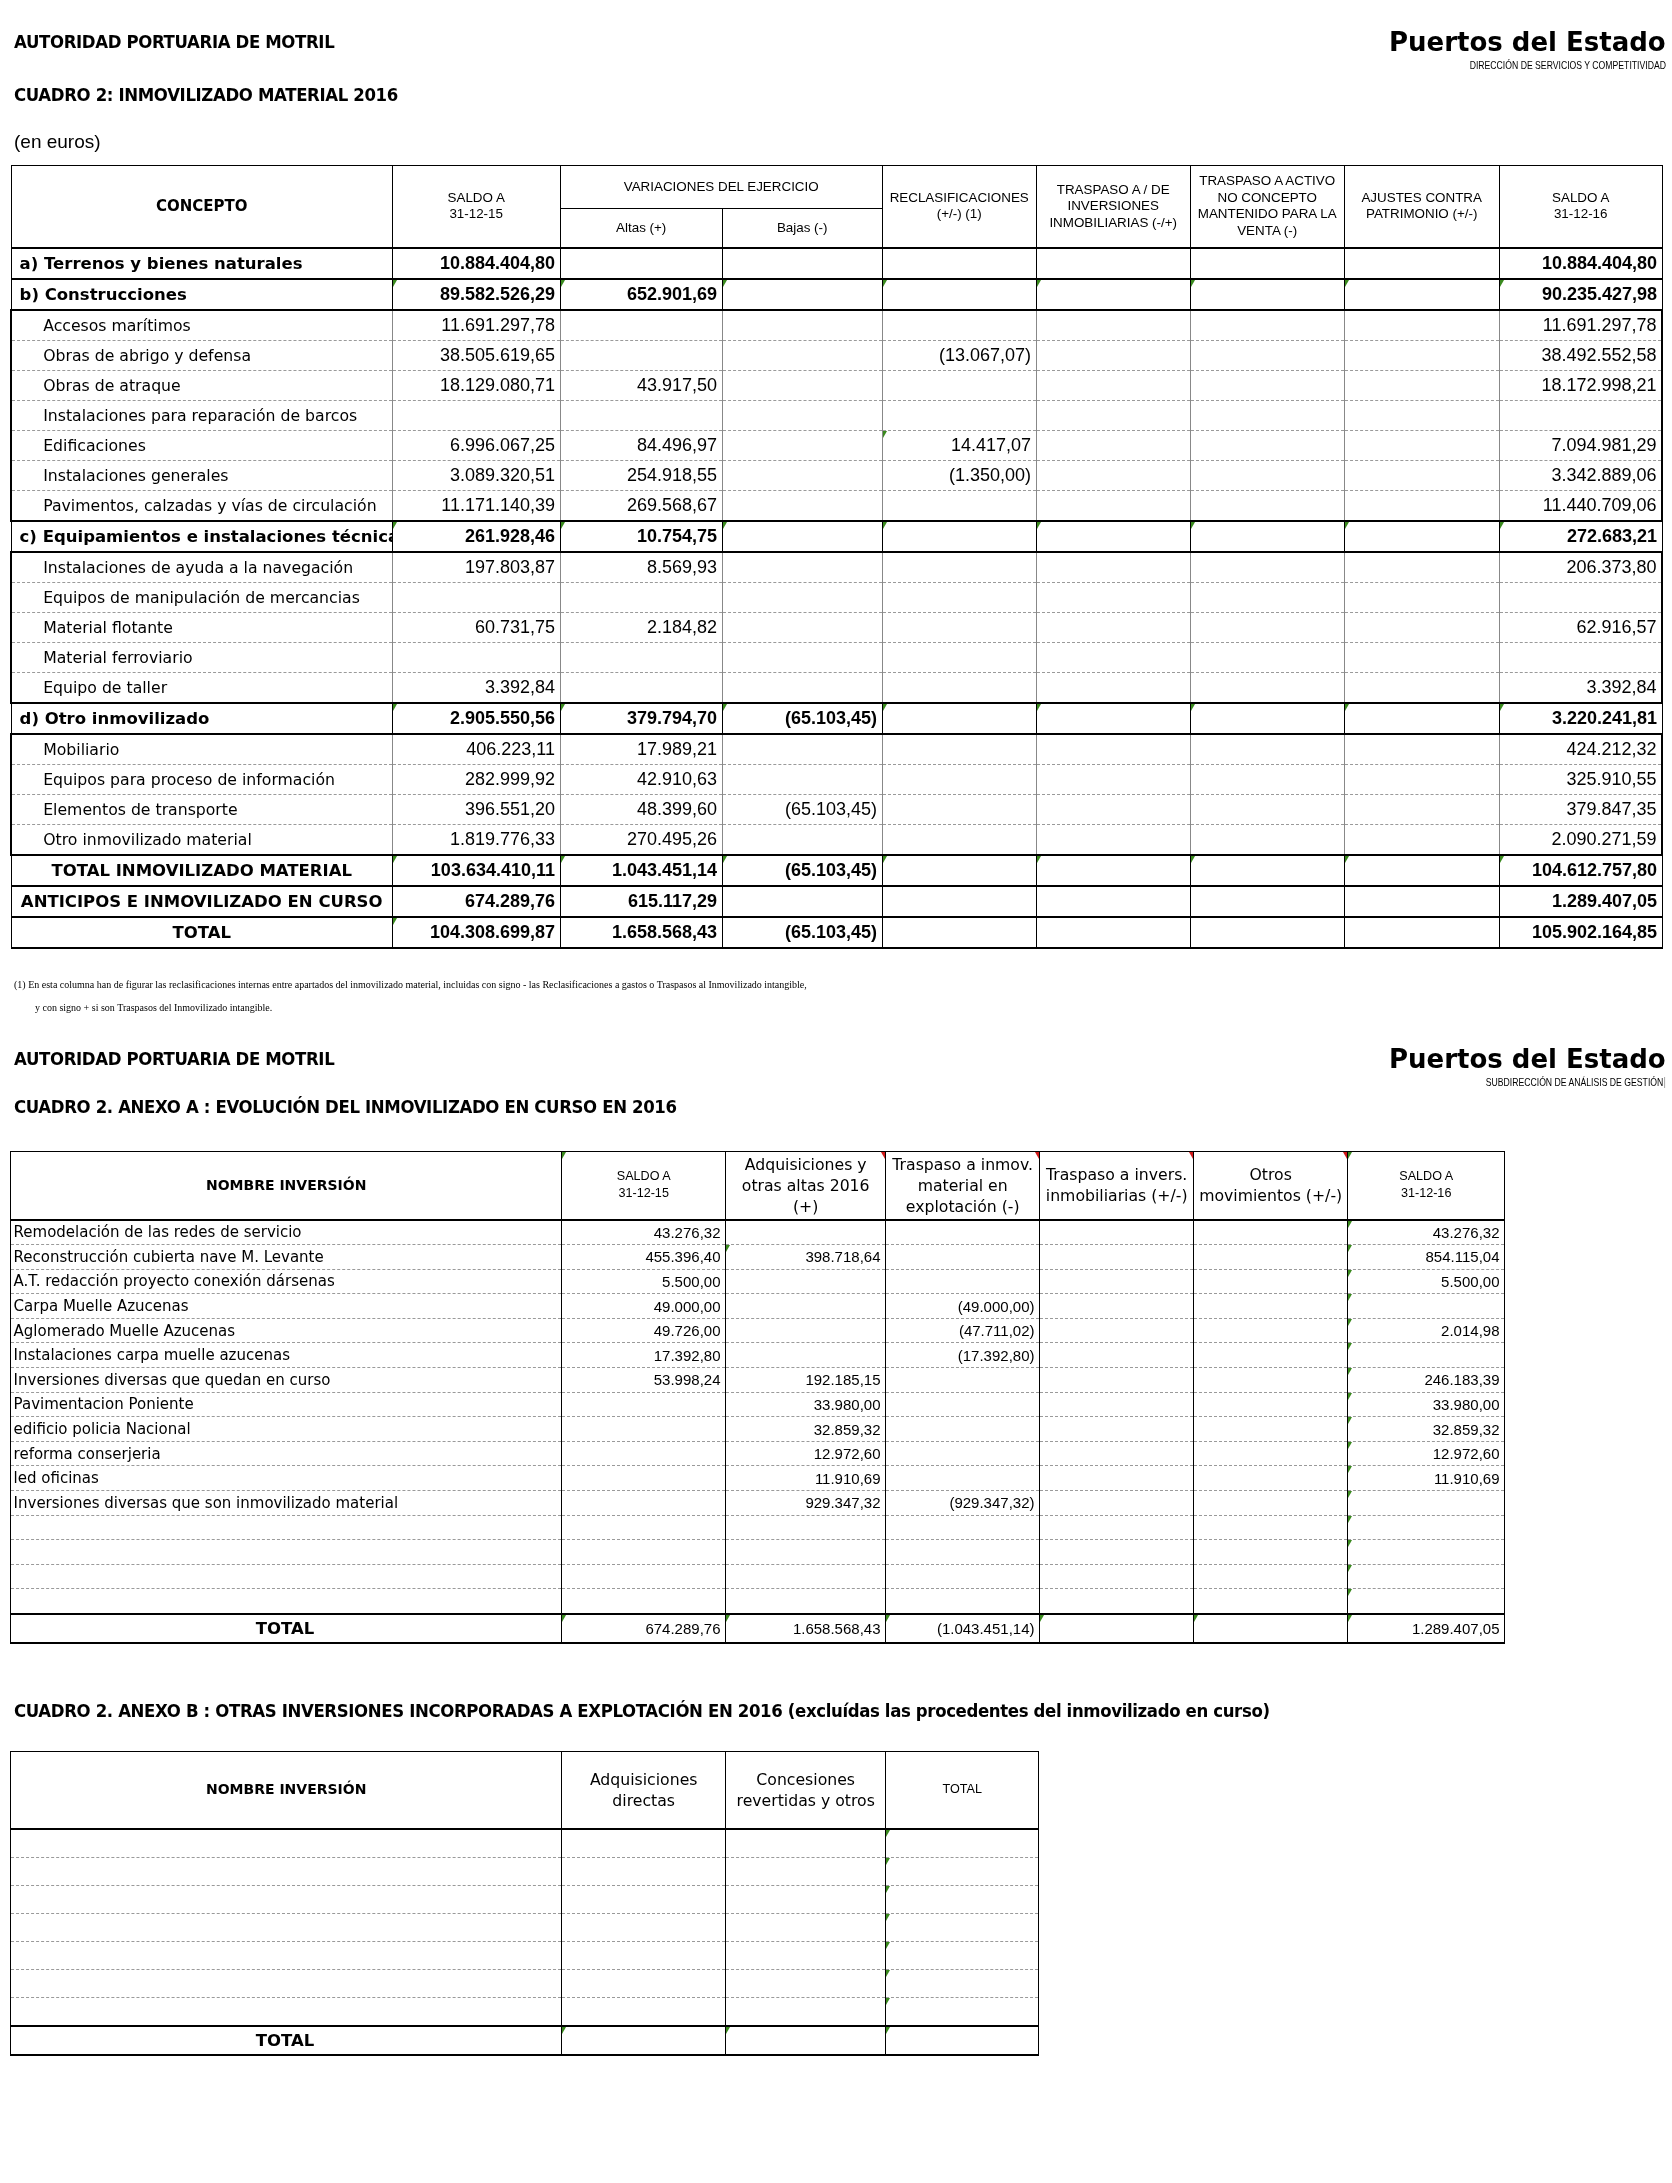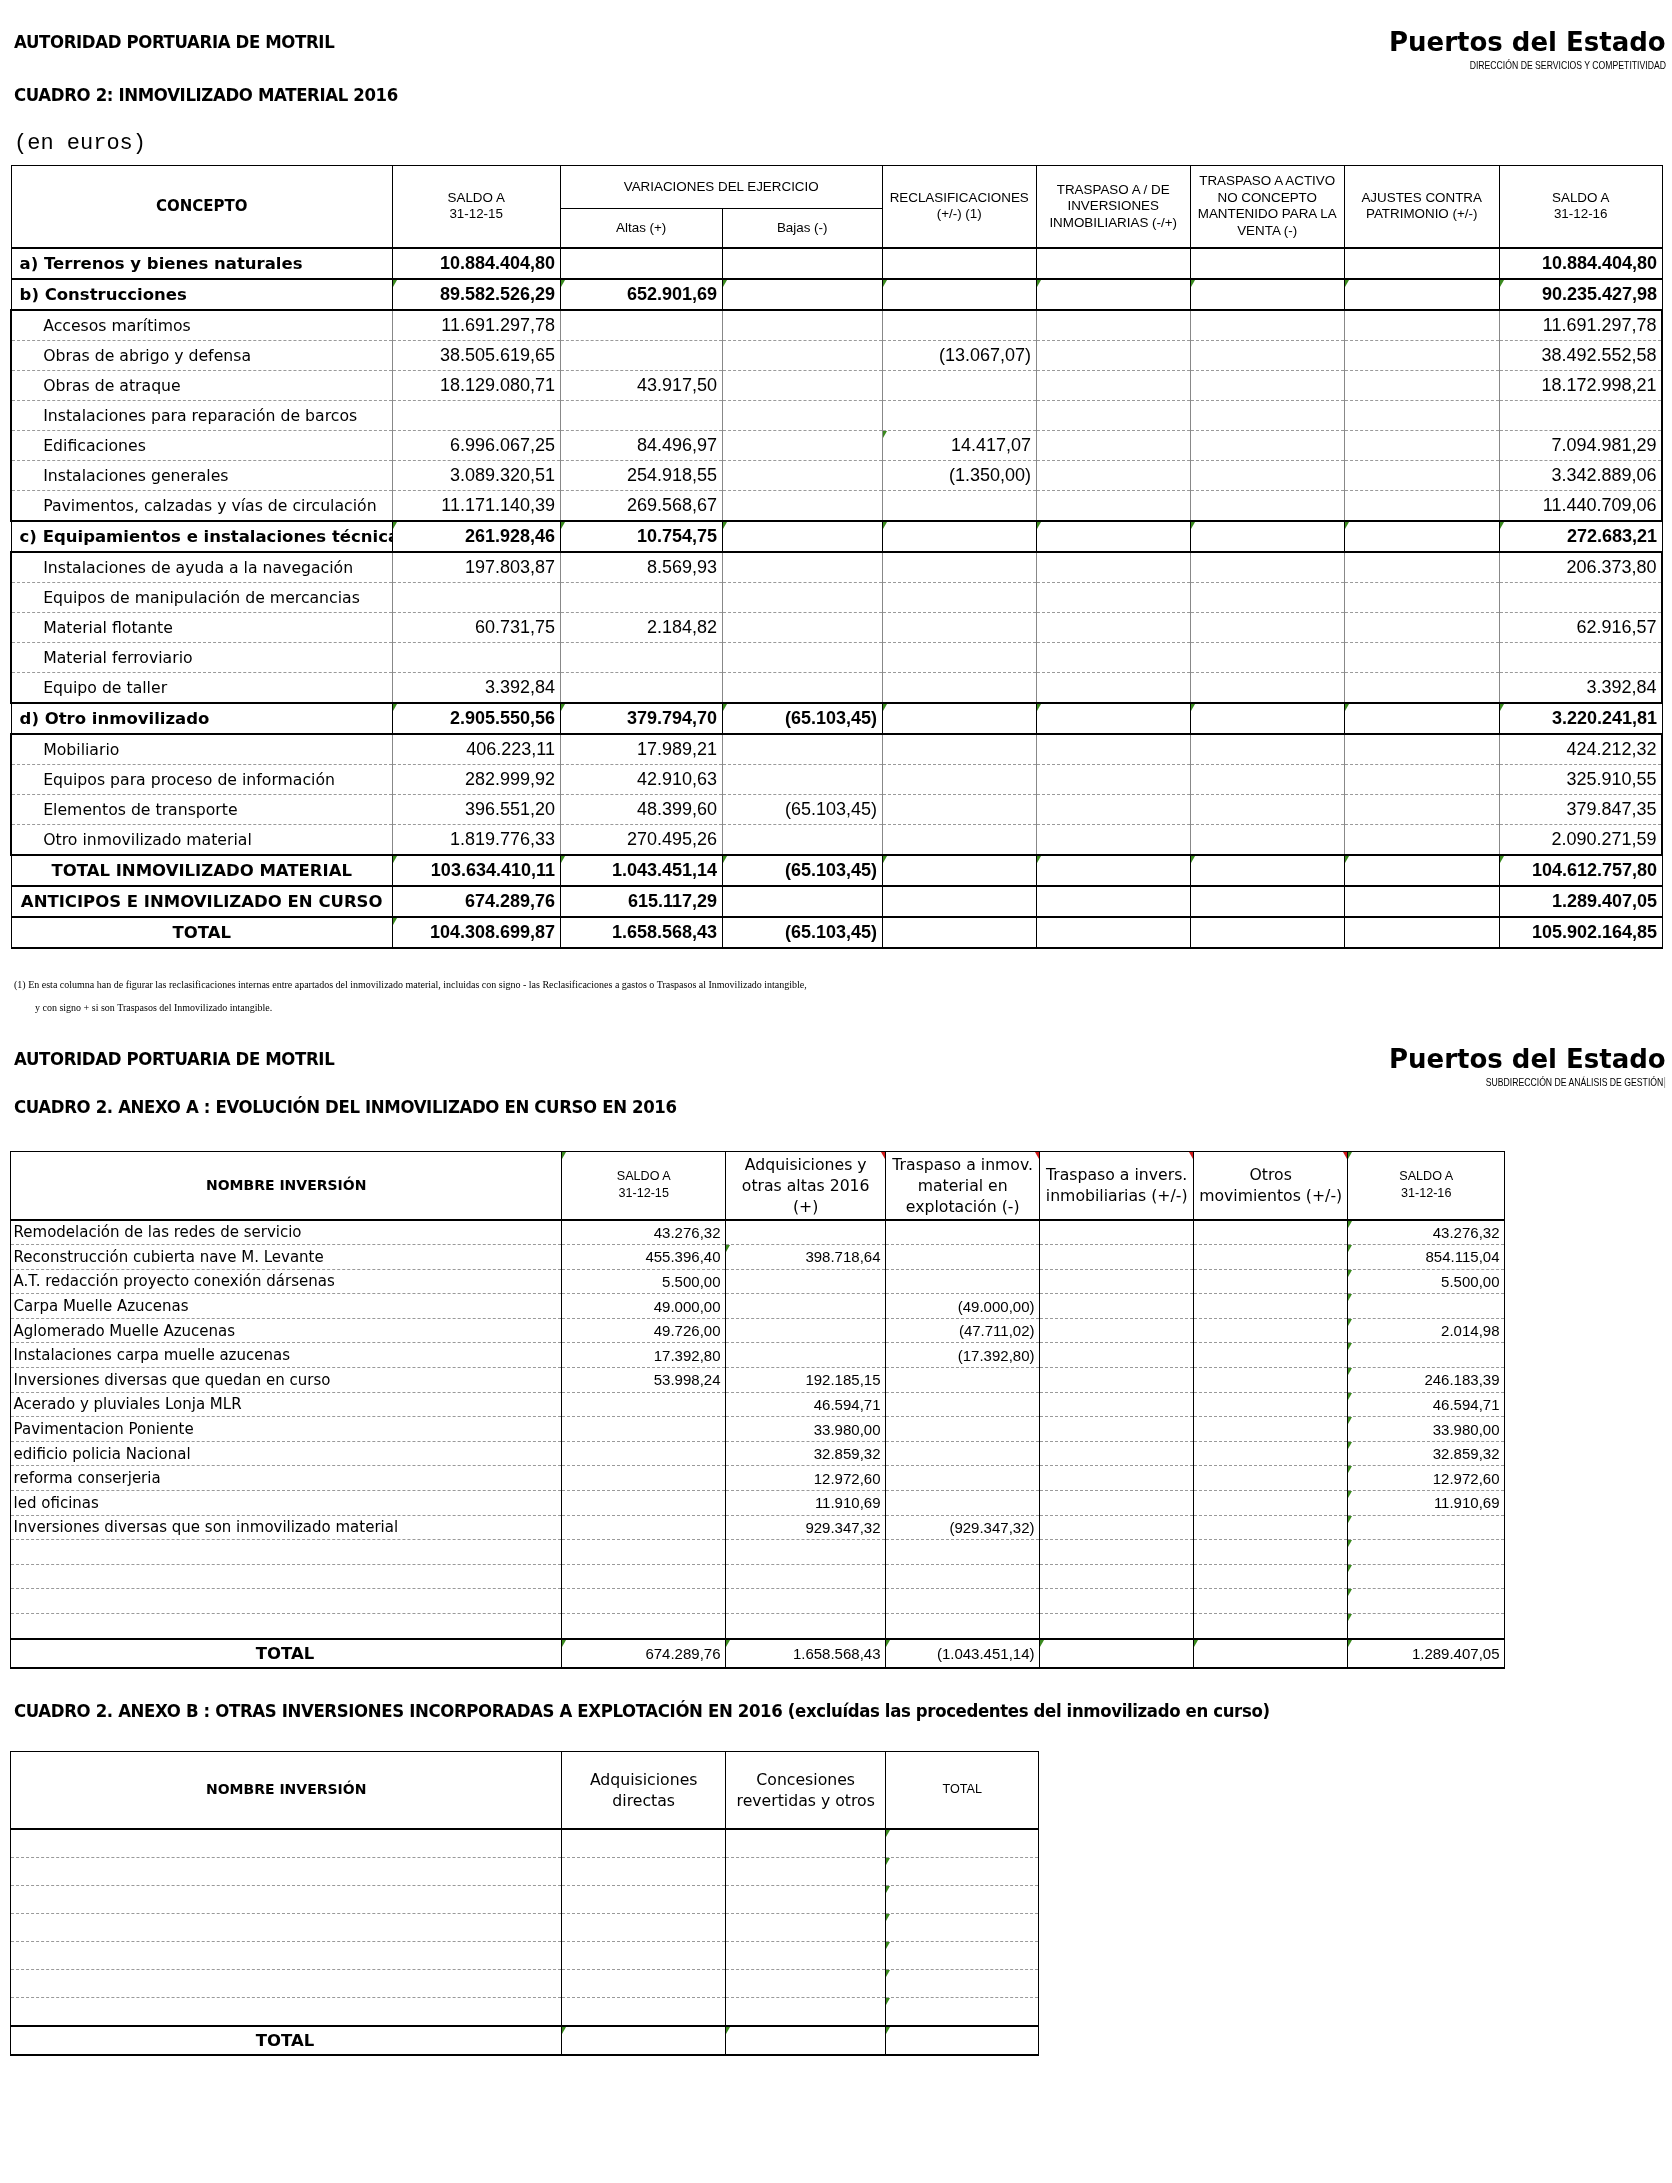--- a/index.html
+++ b/index.html
@@ -1,19 +1,19 @@
 <!DOCTYPE html>
 <html style="font-size:12.6px"><head>
 <meta charset="utf-8">
 <style>
   html, body { margin:0; padding:0; background:#ffffff; }
   body { width:1672px; height:2183px; position:relative; font-family:"Liberation Sans", sans-serif; color:#000; overflow:hidden; }
   .abs { position:absolute; }
   .hdr-title { font-family:"DejaVu Sans", sans-serif; font-weight:bold; font-size:18px; letter-spacing:-0.4px; transform:scaleX(0.92); transform-origin:left; white-space:nowrap; }
-  .sub { font-family:Liberation Mono, monospace; font-size:22px; white-space:nowrap; }
+  .sub { font-family:Liberation Sans, sans-serif; font-size:19px; white-space:nowrap; }
   .logo { font-family:"DejaVu Sans", sans-serif; font-weight:bold; font-size:26px; text-align:right; white-space:nowrap; }
   .logo-sub { font-family:"Liberation Sans", sans-serif; font-size:10.2px; text-align:right; transform:scaleX(0.85); transform-origin:right; white-space:nowrap; }
   table { border-collapse:collapse; table-layout:fixed; position:absolute; }
   td, th { padding:0 4.7px; overflow:hidden; white-space:nowrap; position:relative; }
   .t1 td, .t1 th { border-left:1.6px solid #000; border-right:1.6px solid #000; }
   .t1 tr.data td { border-top:0.8px dashed #9a9a9a; border-left:0.8px solid #888; border-right:0.8px solid #888; }
   .t1 tr.data td:first-child { border-left:2.4px solid #000; }
   .t1 tr.data td:last-child { border-right:2.4px solid #000; }
   .t1 tr.group td, .t1 tr.tot td { border-top:2.4px solid #000; border-bottom:2.4px solid #000; font-weight:bold; }
   .t1 th { font-weight:normal; font-size:13.4px; line-height:16.5px; text-align:center; border:1.6px solid #000; white-space:normal; }
@@ -421,29 +421,20 @@
       <tr>
         <td class="lbl">Inversiones diversas que quedan en curso</td>
         <td>53.998,24</td>
         <td>192.185,15</td>
         <td></td>
         <td></td>
         <td></td>
         <td class="tri">246.183,39</td>
       </tr>
       <tr>
-        <td class="lbl">Acerado y pluviales Lonja MLR</td>
-        <td></td>
-        <td>46.594,71</td>
-        <td></td>
-        <td></td>
-        <td></td>
-        <td class="tri">46.594,71</td>
-      </tr>
-      <tr>
         <td class="lbl">Pavimentacion Poniente</td>
         <td></td>
         <td>33.980,00</td>
         <td></td>
         <td></td>
         <td></td>
         <td class="tri">33.980,00</td>
       </tr>
       <tr>
         <td class="lbl">edificio policia Nacional</td>

